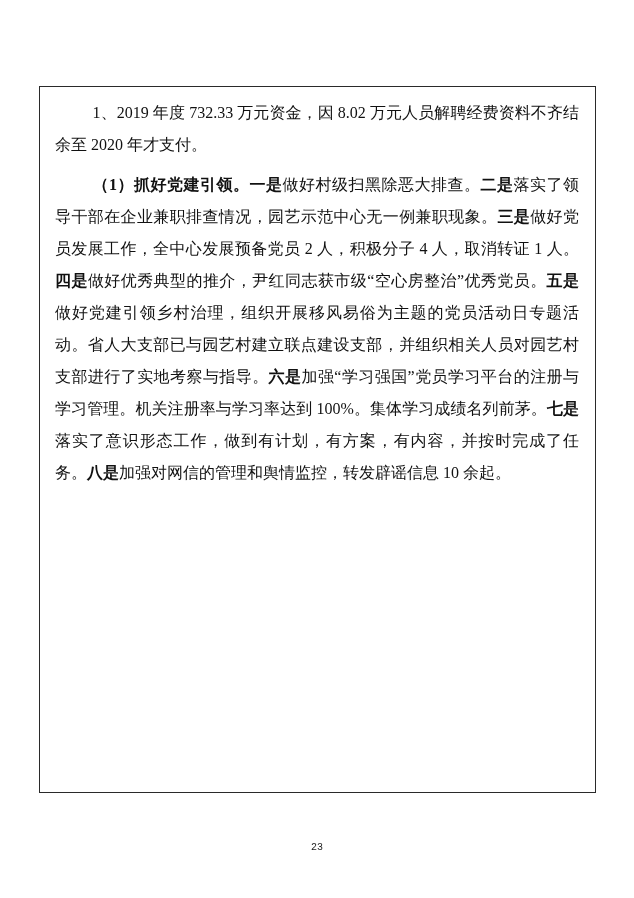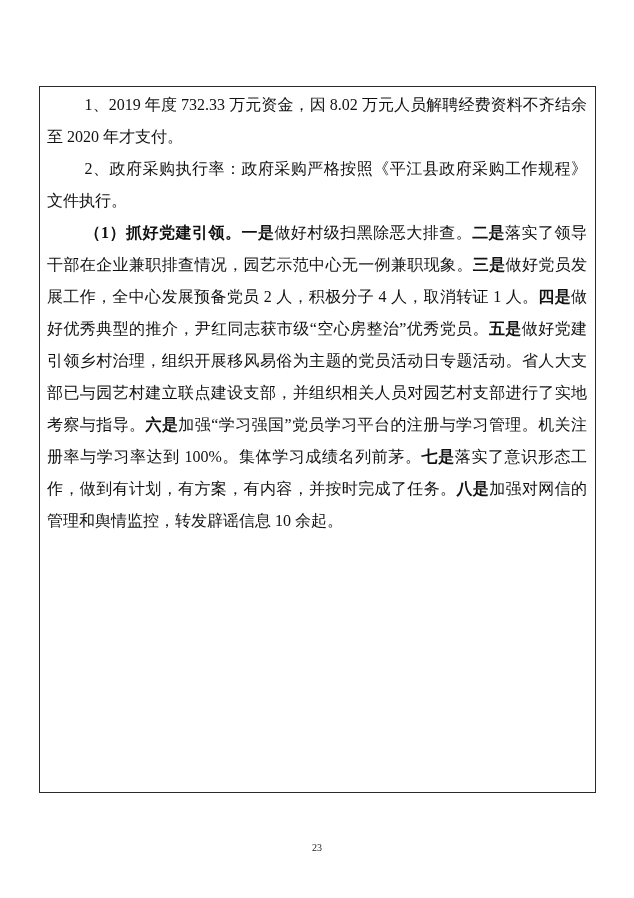--- a/index.html
+++ b/index.html
@@ -21,49 +21,48 @@
     left: 39px;
     top: 86px;
     width: 557px;
     height: 707px;
     box-sizing: border-box;
     border: 1.5px solid #2a2a2a;
     padding: 2px 8px 0 7px;
     overflow: hidden;
   }
   .text-frame p {
-    margin: 0;
+    margin: 8px;
     font-size: 16px;
     line-height: 32px;
     text-align: justify;
     text-justify: inter-ideograph;
     word-break: break-all;
   }
   .text-frame p.body { text-indent: 2.35em; }
   .text-frame p.heading {
     text-indent: 2.1em;
     font-weight: bold;
   }
   .text-frame b { font-weight: bold; }
   .page-number {
     position: absolute;
     left: 0;
     right: 0;
     top: 842px;
     text-align: center;
     font-size: 10px;
     color: #222222;
-    font-family: Liberation Serif, serif;
+    font-family: Liberation Mono, monospace;
   }
 </style>
 </head>
 <body>
 
 <div class="sheet">
   <div class="text-frame">
     <div>
         <p class="body"><span>1、2019 年度 732.33 万元资金，因 8.02 万元人员解聘经费资料不齐结余至 2020 年才支付。</span></p>
-        <p class="body"><span>2、政府采购执行率：政府采购严格按照《平江县政府采购工作规程》文件执行。</span></p>
         <p class="body"><b>（1）抓好党建引领。</b><b>一是</b><span>做好村级扫黑除恶大排查。</span><b>二是</b><span>落实了领导干部在企业兼职排查情况，园艺示范中心无一例兼职现象。</span><b>三是</b><span>做好党员发展工作，全中心发展预备党员 2 人，积极分子 4 人，取消转证 1 人。</span><b>四是</b><span>做好优秀典型的推介，尹红同志获市级“空心房整治”优秀党员。</span><b>五是</b><span>做好党建引领乡村治理，组织开展移风易俗为主题的党员活动日专题活动。省人大支部已与园艺村建立联点建设支部，并组织相关人员对园艺村支部进行了实地考察与指导。</span><b>六是</b><span>加强“学习强国”党员学习平台的注册与学习管理。机关注册率与学习率达到 100%。集体学习成绩名列前茅。</span><b>七是</b><span>落实了意识形态工作，做到有计划，有方案，有内容，并按时完成了任务。</span><b>八是</b><span>加强对网信的管理和舆情监控，转发辟谣信息 10 余起。</span></p>
       </div>
   </div>
   <div class="page-number">23</div>
 </div>
 
 </body></html>

